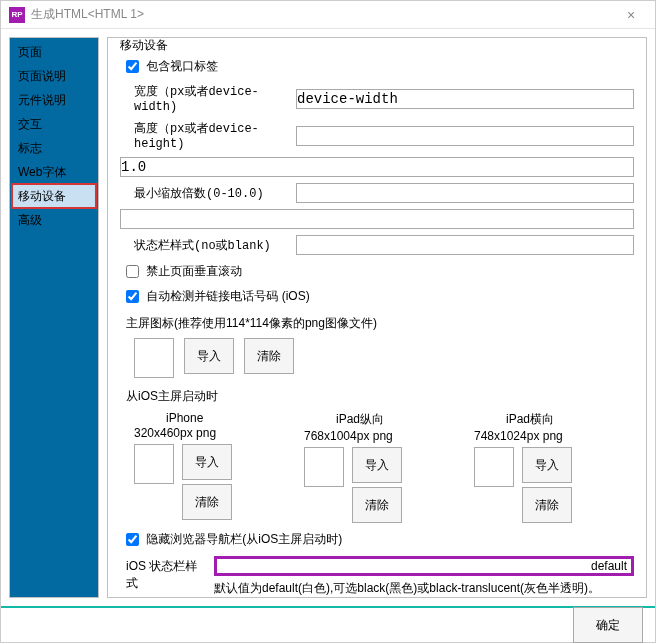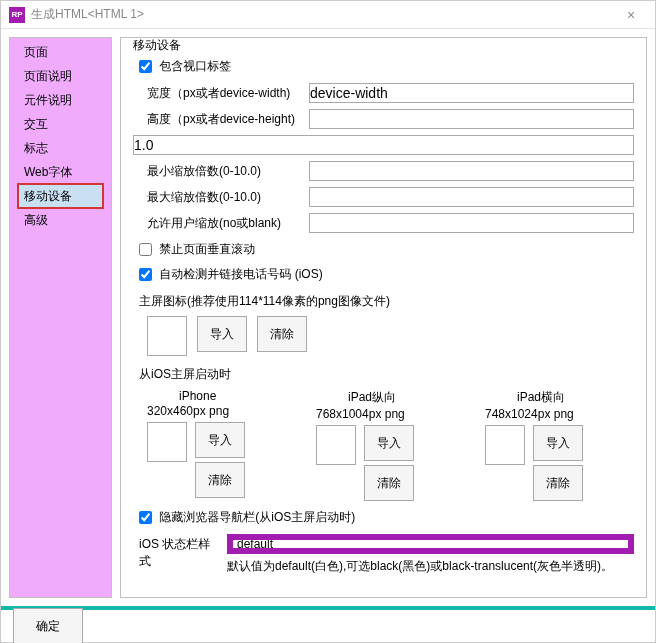--- a/index.html
+++ b/index.html
@@ -48,24 +48,24 @@
   cursor: pointer;
 }
 .body {
   flex: 1;
   display: flex;
   padding: 8px;
   gap: 8px;
   overflow: hidden;
 }
 .sidebar {
-  width: 103px;
+  width: 90px;
   border: 1px solid #c0c0c0;
-  background: #f0abfc;
-  padding: 2px 8px;
+  background: #0369a1;
+  padding: 2px 2px;
 }
 .sidebar-item {
   padding: 3px 6px;
   cursor: pointer;
   line-height: 1.5;
 }
 .sidebar-item.selected {
   background: #c9dff2;
   outline: 2px solid #d43535;
   outline-offset: -1px;
@@ -83,20 +83,21 @@
   left: 8px;
   background: #fff;
   padding: 0 4px;
   font-size: 12px;
 }
 .row {
   display: flex;
   align-items: center;
   margin-bottom: 6px;
   gap: 6px;
+  font-family: Liberation Mono, monospace;
 }
 .row label.fld {
   width: 170px;
   flex-shrink: 0;
   padding-left: 14px;
 }
 .row input[type=text] {
   flex: 1;
   height: 20px;
   border: 1px solid #a9a9a9;
@@ -144,35 +145,35 @@
   margin-left: 14px;
   margin-bottom: 8px;
 }
 .splash-item { width: 150px; }
 .splash-name { margin-bottom: 1px; margin-left: 32px; }
 .splash-dim { margin-bottom: 4px; }
 .splash-body { display: flex; gap: 8px; align-items: flex-start; }
 .footer {
   height: 36px;
   display: flex;
-  justify-content: flex-start;
+  justify-content: flex-end;
   align-items: center;
   padding: 0 12px;
-  border-top: 4px solid #14b8a6;
+  border-top: 2px solid #14b8a6;
 }
 .status-row {
   display: flex;
   align-items: flex-start;
   gap: 8px;
   margin-left: 6px;
   margin-top: 6px;
 }
 .status-row .lbl { width: 80px; flex-shrink: 0; padding-top: 2px; }
 .status-right { flex: 1; }
-.status-right input { width: 100%; height: 20px; border: 6px solid #a21caf; padding: 0 4px; font-size: 12px; font-family: inherit; }
+.status-right input { width: 100%; height: 20px; border: 3px solid #a21caf; padding: 0 4px; font-size: 12px; font-family: inherit; text-align: right; }
 .status-desc { margin-top: 4px; line-height: 1.4; }
 </style>
 </head>
 <body>
 
 <div class="window">
   <div class="titlebar">
     <span class="titlebar-icon">RP</span>
     <span class="titlebar-title">生成HTML&lt;HTML 1&gt;</span>
     <span class="titlebar-close">×</span>
@@ -209,25 +210,24 @@
         <input type="text" value="" style="">
       </div>
       <div class="row">
         <input type="text" value="1.0" style="">
       </div>
       <div class="row">
         <label class="fld">最小缩放倍数(0-10.0)</label>
         <input type="text" value="" style="">
       </div>
       <div class="row">
-        <label class="fld">最大缩放倍数(0-10.0)</label>
         <input type="text" value="" style="">
       </div>
       <div class="row">
-        <label class="fld">允许用户缩放(no或blank)</label>
+        <label class="fld">状态栏样式(no或blank)</label>
         <input type="text" value="" style="">
       </div>
 
       <div class="check-row">
         <label>
           <input type="checkbox" id="cb-vscroll" style="">
           <span>禁止页面垂直滚动</span>
         </label>
       </div>
       <div class="check-row">

